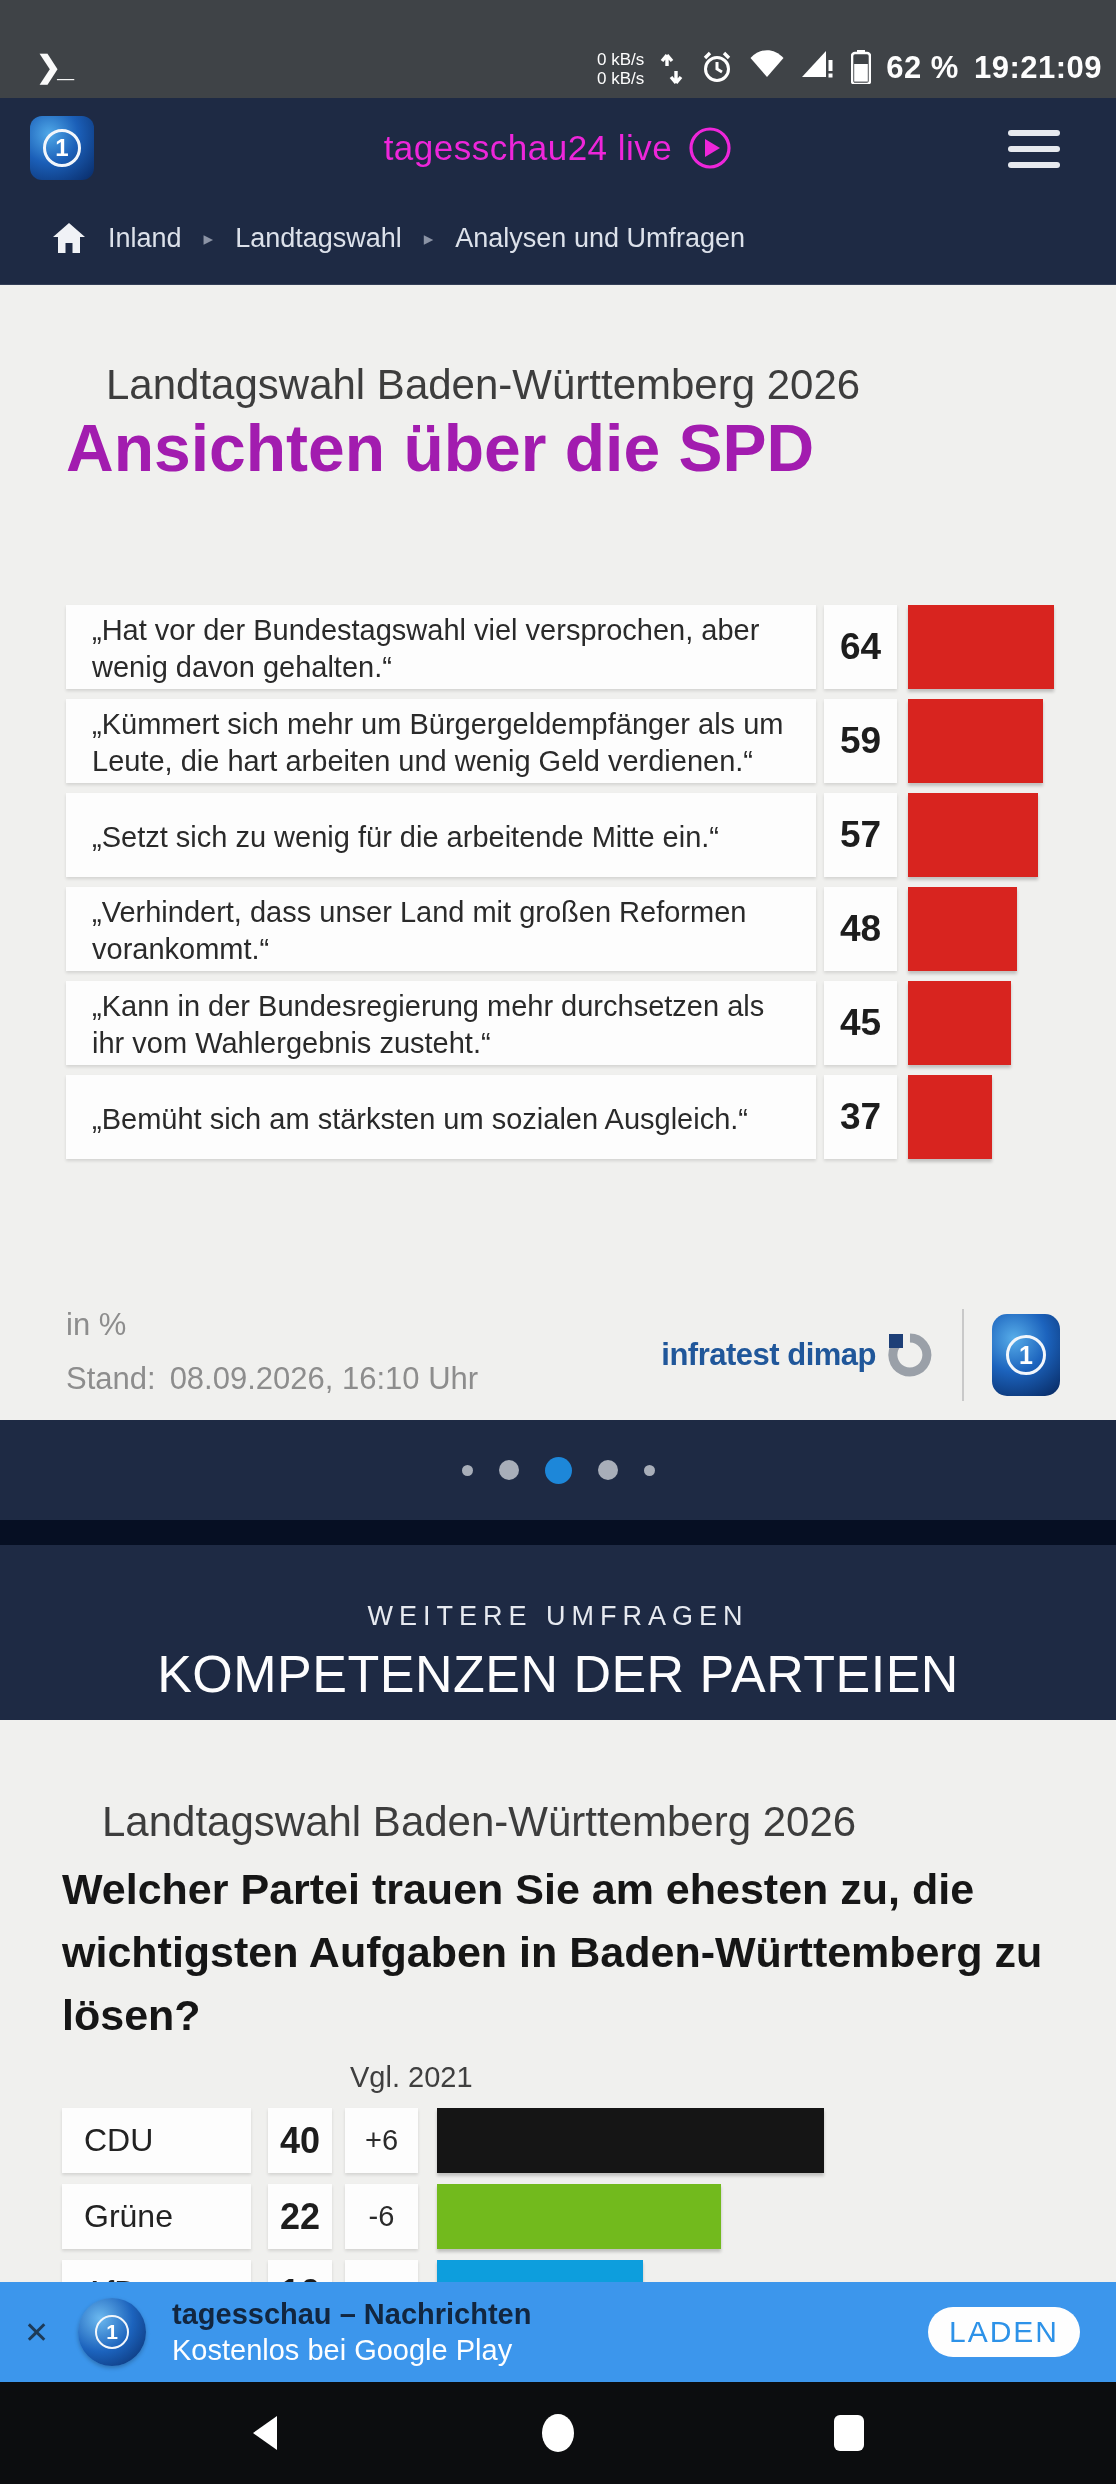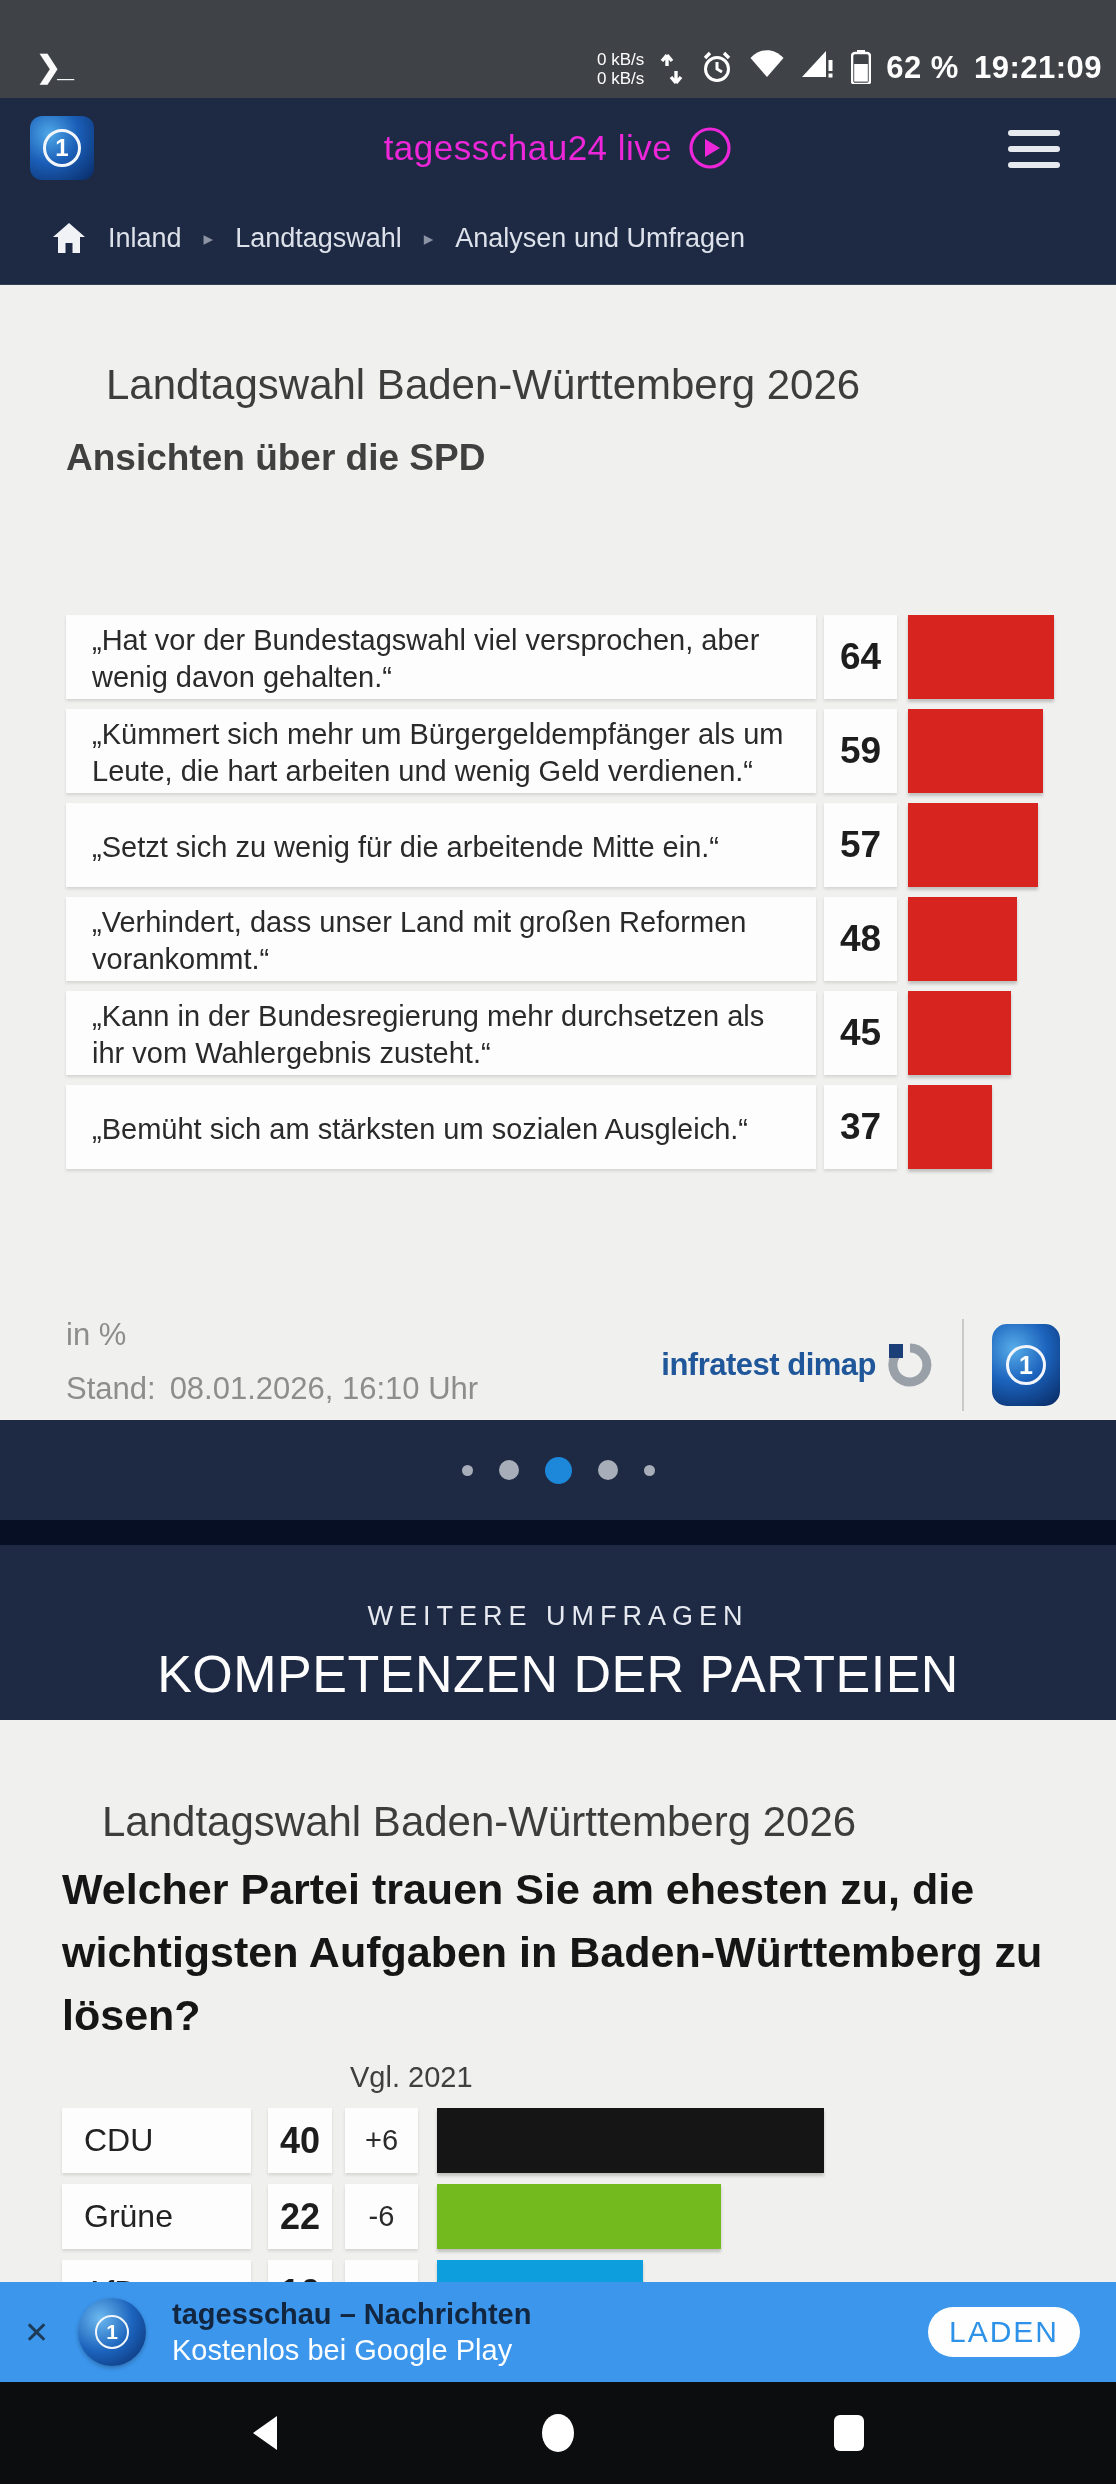--- a/index.html
+++ b/index.html
@@ -49,21 +49,21 @@
     position:absolute; top:198px; left:0; width:1116px; height:87px;
     background:#1e2a44; border-bottom:1px solid rgba(255,255,255,0.1);
     display:flex; align-items:center; gap:22px; padding:0 40px 6px 52px;
   }
   .crumb { color:#dce1ea; font-size:27px; }
   .crumb-sep { color:#8b93a5; font-size:19px; }
   .home-ico svg { display:block; }
   
   .content1 { position:absolute; top:285px; left:0; width:1116px; height:1135px; background:#f0f0ee; padding:74px 56px 0 66px; }
   .kicker { font-size:42px; font-weight:400; color:#3d3d3d; line-height:52px;margin-left:40px; }
-  .headline { font-size:37px; font-weight:700; color:#404040; line-height:62px; margin-top:16px; }
+  .headline { font-size:66px; font-weight:700; color:#a21caf; line-height:62px; margin-top:6px; }
   .chart1 { margin-top:126px; }
   .s-row { display:flex; align-items:stretch; height:84px; margin-bottom:10px; }
   .s-text {
     width:750px; background:#fdfdfd; box-shadow:0 2px 3px rgba(0,0,0,0.12);
     font-size:29px; color:#2a2a2a; line-height:37px;
     display:flex; align-items:center; padding:4px 20px 0 26px;
   }
   .s-val {
     width:73px; margin-left:8px; background:#fdfdfd; box-shadow:0 2px 3px rgba(0,0,0,0.12);
     display:flex; align-items:center; justify-content:center;
@@ -260,21 +260,21 @@
       <div class="s-row">
         <div class="s-text">„Bemüht sich am stärksten um sozialen Ausgleich.“</div>
         <div class="s-val">37</div>
         <div class="s-bar" style="width: 84px; background: rgb(216, 36, 31);"></div>
       </div>
     </div>
   <div class="meta">
     <div class="meta-left">
       <div>in %</div>
       <div class="stand">
-        <span>Stand:</span><span class="stand-val">08.01.2026, 16:10 Uhr</span>
+        <span>Stand:</span><span class="stand-val">08.09.2026, 16:10 Uhr</span>
       </div>
     </div>
     <div class="meta-right">
       <div class="infratest">
         <span class="infratest-label">infratest dimap</span>
         <svg width="48" height="48" viewBox="0 0 48 48">
           <path d="M24 7 a17 17 0 1 1 -13.5 6.5" stroke="#9aa0a8" stroke-width="9" fill="none"></path>
           <rect x="3" y="3" width="14" height="14" fill="#1d3f77"></rect>
         </svg>
       </div>

